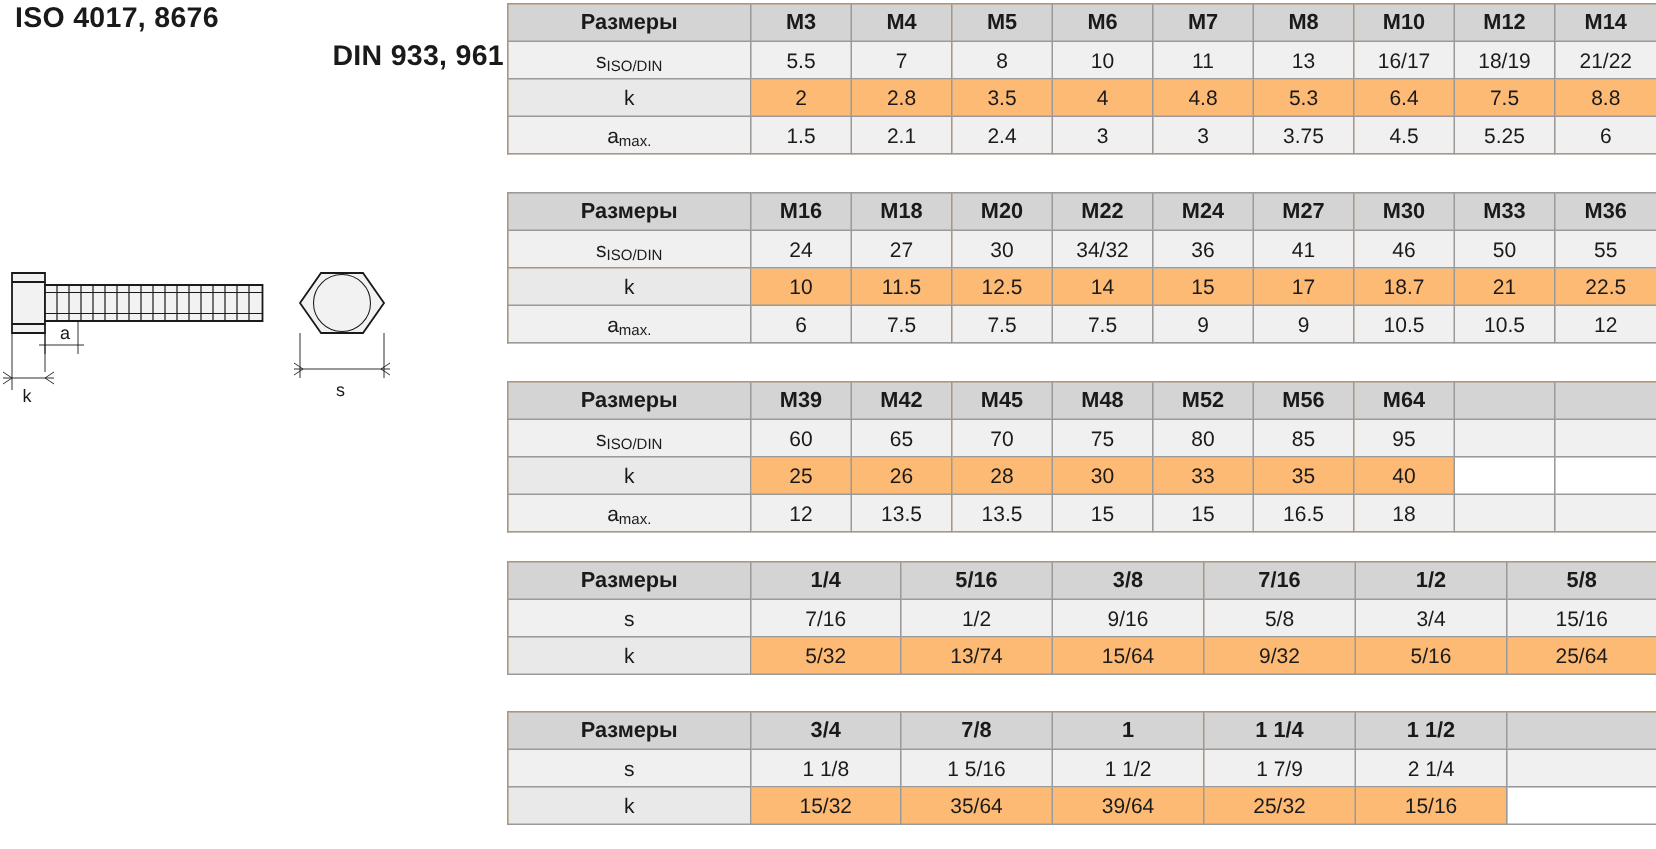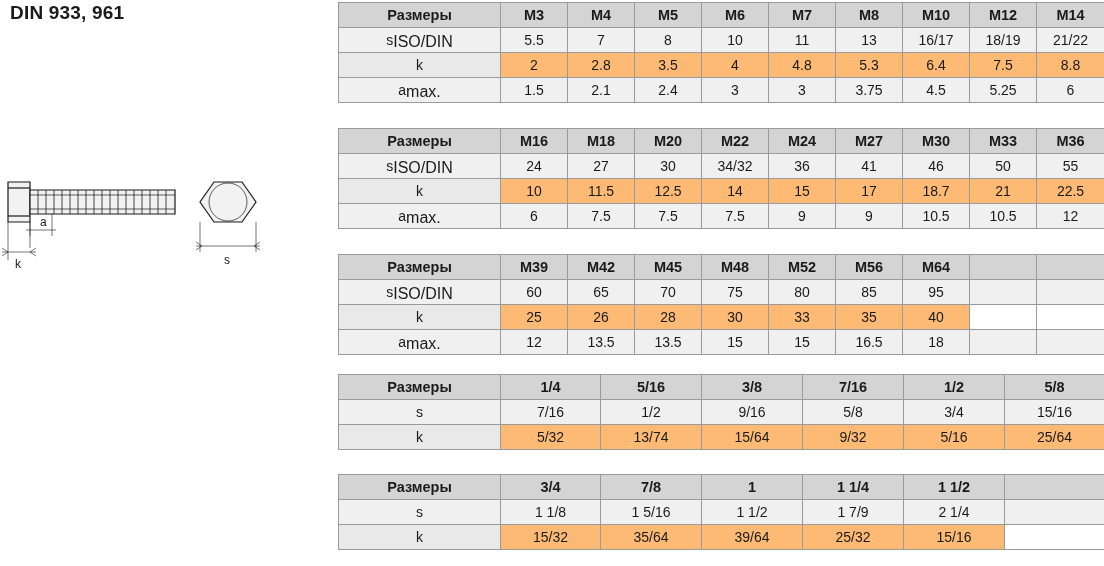--- a/index.html
+++ b/index.html
@@ -31,21 +31,21 @@
     height: 566px;
   }
   .std-title {
     font-weight: bold;
     font-size: 19px;
     line-height: 25px;
     padding-left: 10px;
     letter-spacing: 0.2px;
   }
   .std-title .line1 { display: block; }
-  .std-title .line2 { display: block; }
+  .std-title .line2 { display: block; text-align: right; }
   .descr {
     font-size: 17px;
     line-height: 23px;
     padding-left: 10px;
     padding-top: 6px;
     max-width: 320px;
   }
 
   
   .drawing {
@@ -82,36 +82,37 @@
     background: #e9e9e9;
     text-align: center;
   }
   .tbl .alt-row td {
     background: #f0f0f0;
   }
   .tbl .empty-cell {
     background: #ffffff;
   }
   .sub {
-    font-size: 16px;
+    font-size: 10px;
     vertical-align: baseline;
     position: relative;
     top: 2px;
   }
   .lead {
     font-size: 14px;
   }
 </style>
 </head>
 <body>
 
 <div id="page">
 
   <div class="left-col">
     <div class="std-title">
+      <span class="line1">ISO 4017, 8676</span>
       <span class="line2">DIN 933, 961</span>
     </div>
     <div class="descr">
     </div>
 
     <div class="drawing">
       <svg width="330" height="120" viewBox="0 0 330 120">
         <g fill="none" stroke="#1a1a1a" stroke-width="1.2">
 
           <path d="M8 22 L8 62 L30 62 L30 22 Z" fill="#f2f2f2"></path>

